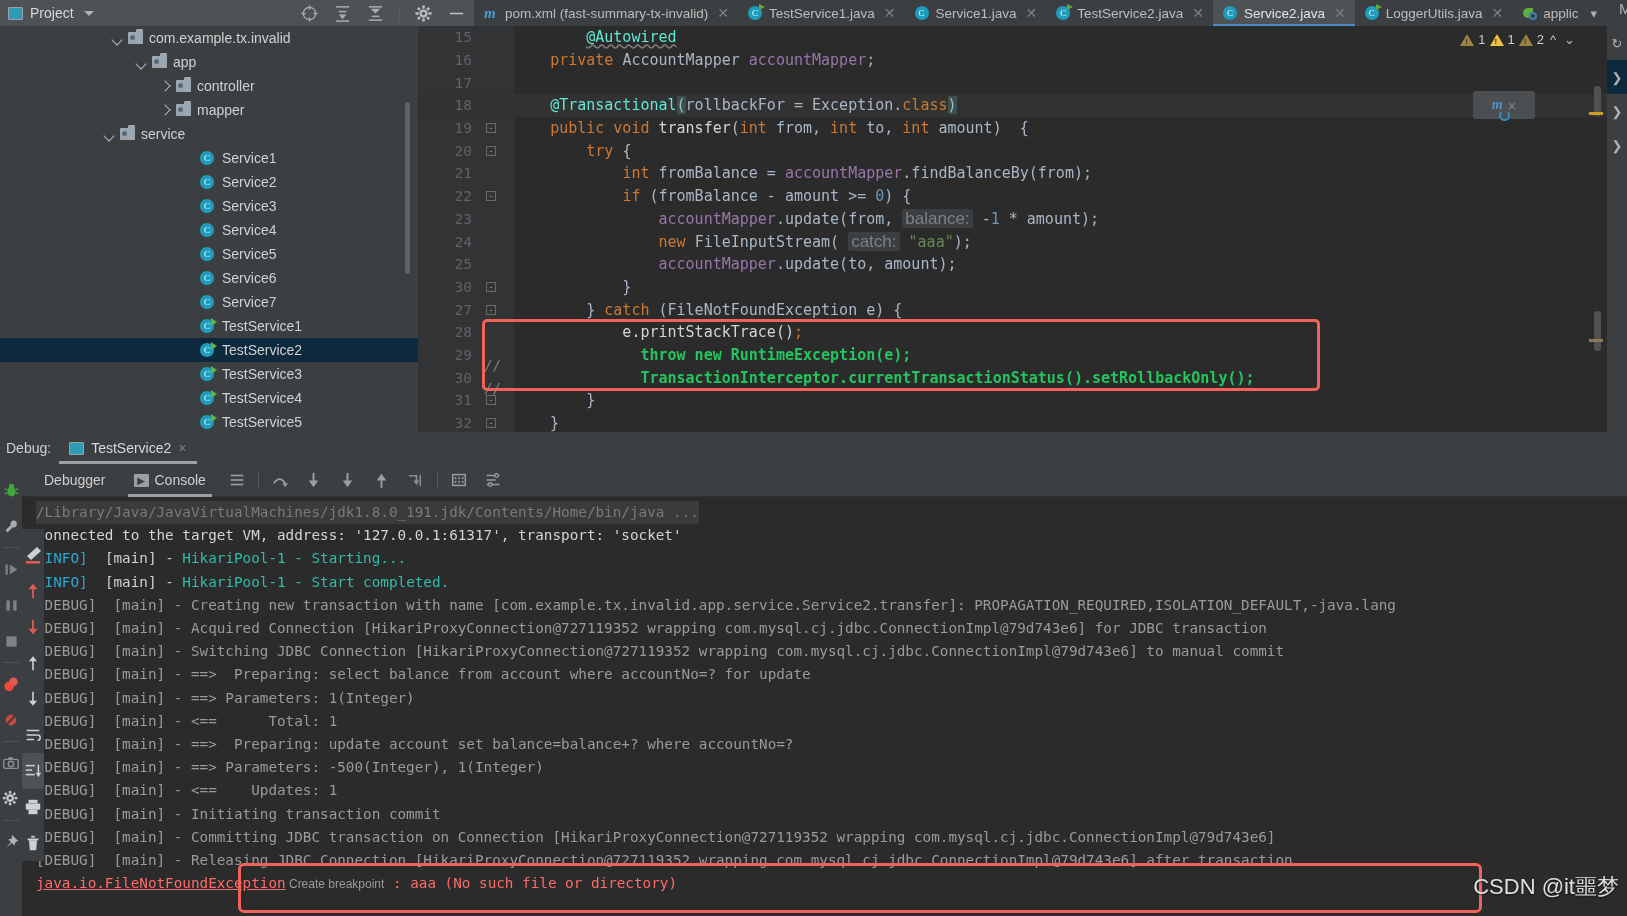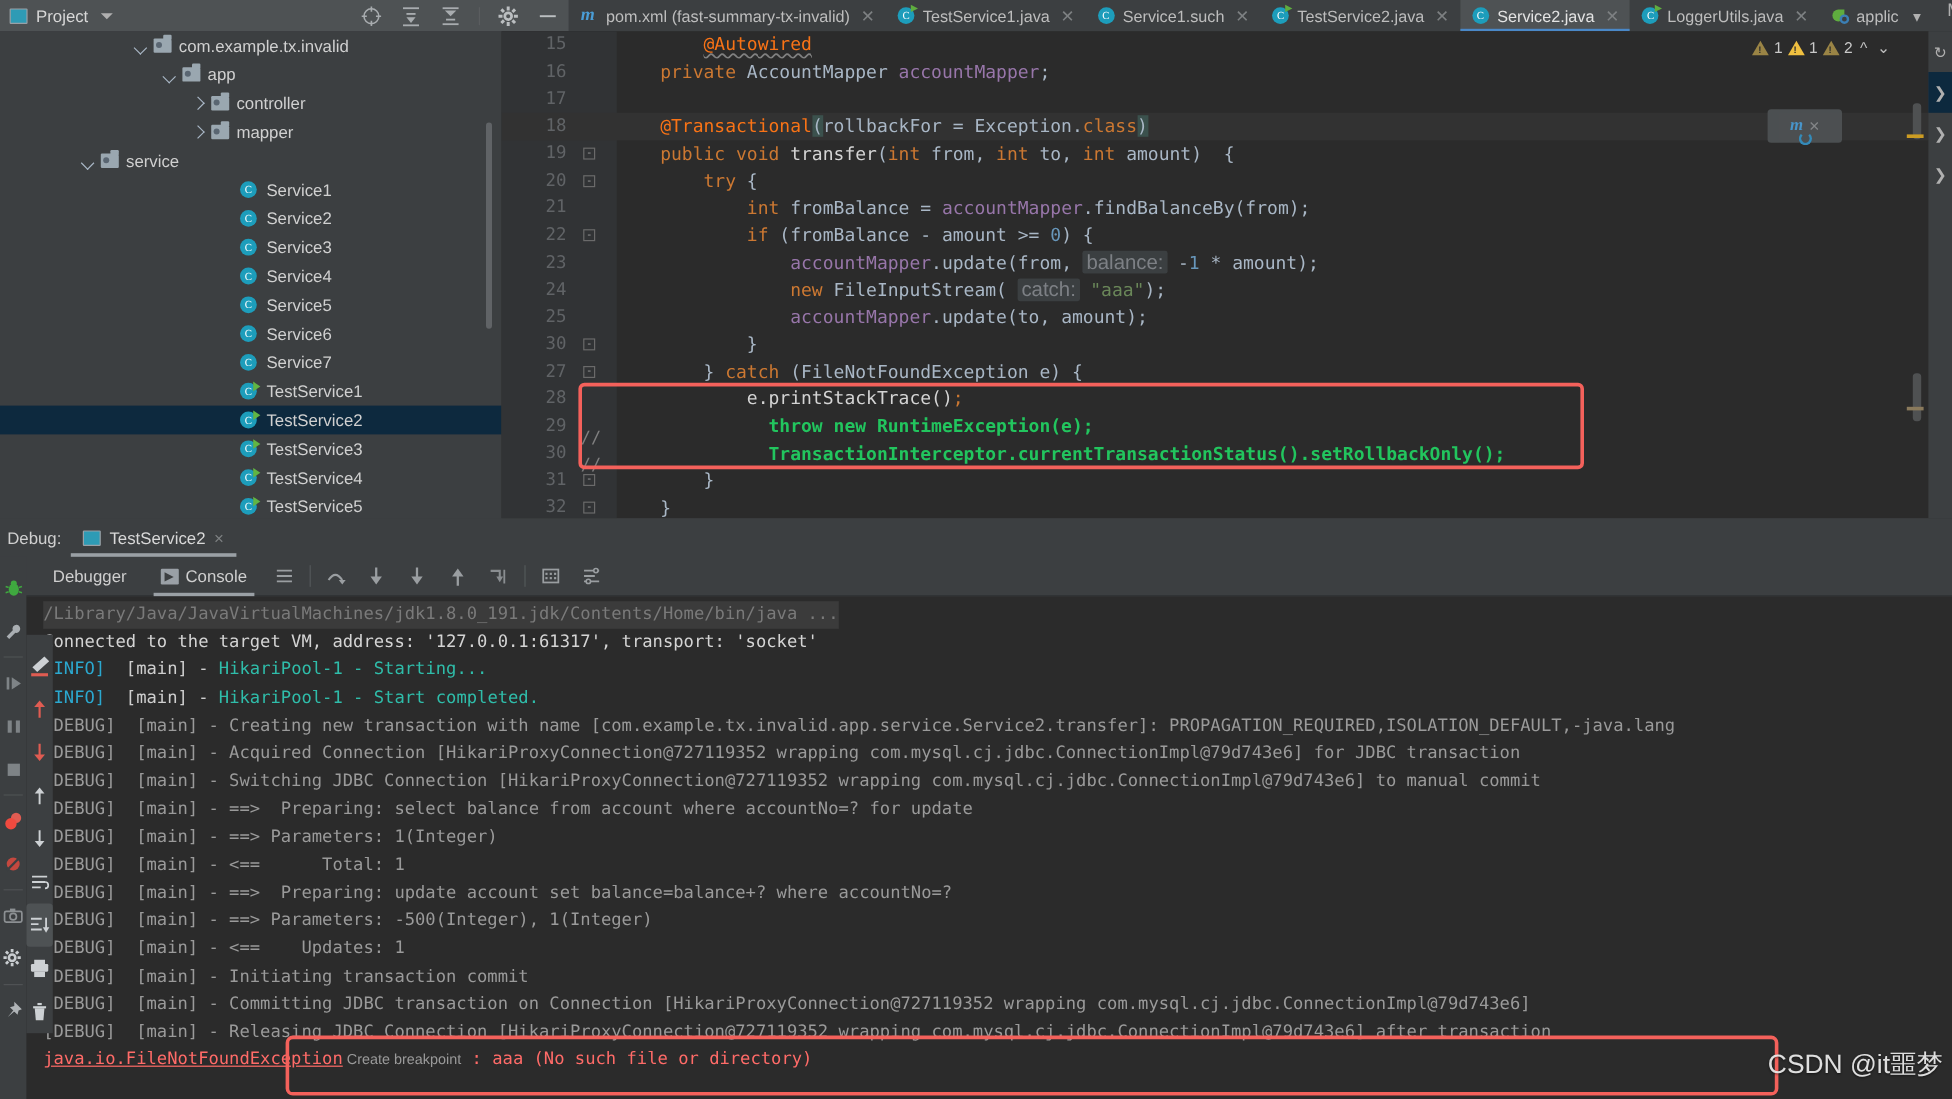--- a/index.html
+++ b/index.html
@@ -147,21 +147,21 @@
     width: 10px; height: 10px; border: 1px solid #6a6a6a; color: #9a9a9a;
     font-size: 9px; line-height: 8px; text-align: center;
   }
   .ctext { flex: 1; color: #a9b7c6; }
   .cline.cur { background: #323232; }
   .kw { color: #cc7832; }
   .type { color: #a9b7c6; }
   .fld { color: #9876aa; }
   .str { color: #6a8759; }
   .num { color: #6897bb; }
-  .ann { color: #f97316; }
+  .ann { color: #5eead4; }
   .cmt { color: #22c55e; font-weight: bold; }
   .hint {
     background: #3b3f41; color: #7d8085; font-size: 17px;
     padding: 0px 3px; border-radius: 2px;
     font-family: "Liberation Sans", sans-serif;
   }
   .brmatch { background: #3b514d; }
   .squig {
     text-decoration: underline; text-decoration-style: wavy;
     text-decoration-color: #808080;
@@ -341,21 +341,21 @@
         <span class="tabicon">
             <span class="ic-class runnable">C</span>
           </span>
         <span>TestService1.java</span>
         <span class="x">✕</span>
       </div>
       <div class="etab">
         <span class="tabicon">
             <span class="ic-class">C</span>
           </span>
-        <span>Service1.such</span>
+        <span>Service1.java</span>
         <span class="x">✕</span>
       </div>
       <div class="etab">
         <span class="tabicon">
             <span class="ic-class runnable">C</span>
           </span>
         <span>TestService2.java</span>
         <span class="x">✕</span>
       </div>
       <div class="etab active">
@@ -399,21 +399,21 @@
         <div class="trow" style="padding-left: 160px;">
           <span class="arrow right"></span>
           <span class="folder"></span>
           <span>controller</span>
         </div>
         <div class="trow" style="padding-left: 160px;">
           <span class="arrow right"></span>
           <span class="folder"></span>
           <span>mapper</span>
         </div>
-        <div class="trow" style="padding-left: 68px;">
+        <div class="trow" style="padding-left: 104px;">
           <span class="arrow down"></span>
           <span class="folder"></span>
           <span>service</span>
         </div>
         <div class="trow" style="padding-left: 184px;">
           <span class="arrow "></span>
           <span class="cls-ic">
             <span class="disk">C</span>
           </span>
           <span>Service1</span>

